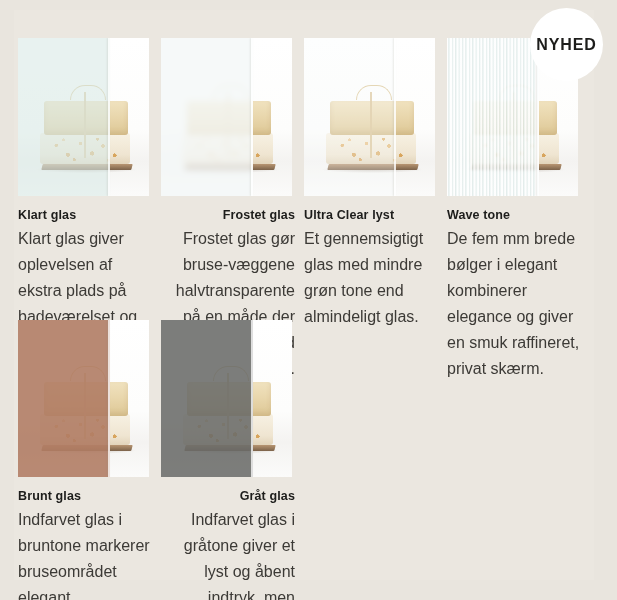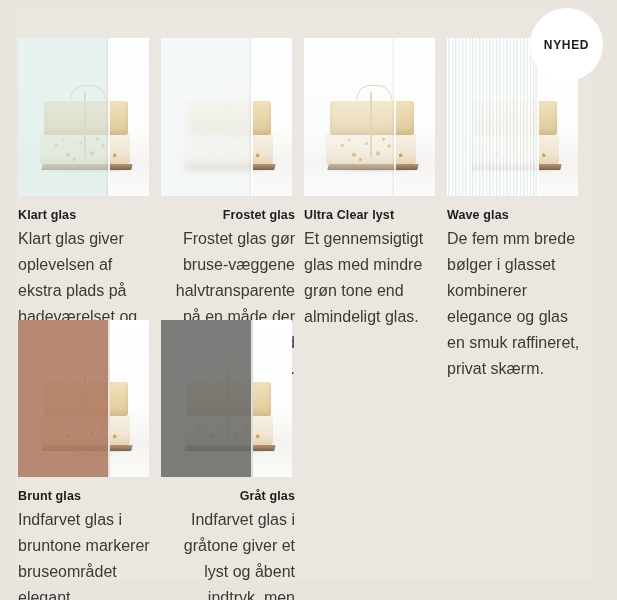--- a/index.html
+++ b/index.html
@@ -221,21 +221,21 @@
     top: 8px;
     width: 73px;
     height: 73px;
     border-radius: 50%;
     background: #ffffff;
     display: flex;
     align-items: center;
     justify-content: center;
   }
   .badge-text {
-    font-size: 12px;
+    font-size: 16px;
     font-weight: 600;
     letter-spacing: .055em;
     color: #1d1d1b;
   }
 </style>
 </head>
 <body>
 
 <div id="stage">
 
@@ -315,22 +315,22 @@
           <div class="bar-bottom"></div>
           <div class="bar-top"></div>
           <div class="string"></div>
           <div class="string2"></div>
         </div>
         <div class="pane pane-wave">
           <div class="edge"></div>
         </div>
       </div>
       <div class="caption">
-        <p class="card-title">Wave glas</p>
-        <p class="card-desc">De fem mm brede bølger i glasset kombinerer elegance og glas en smuk raffineret, privat skærm.</p>
+        <p class="card-title">Wave tone</p>
+        <p class="card-desc">De fem mm brede bølger i elegant kombinerer elegance og giver en smuk raffineret, privat skærm.</p>
       </div>
     </div>
 
     <div class="card r2 c1">
       <div class="photo">
         <div class="backdrop"></div>
         <div class="soap">
           <div class="shadow"></div>
           <div class="tray"></div>
           <div class="bar-bottom"></div>

